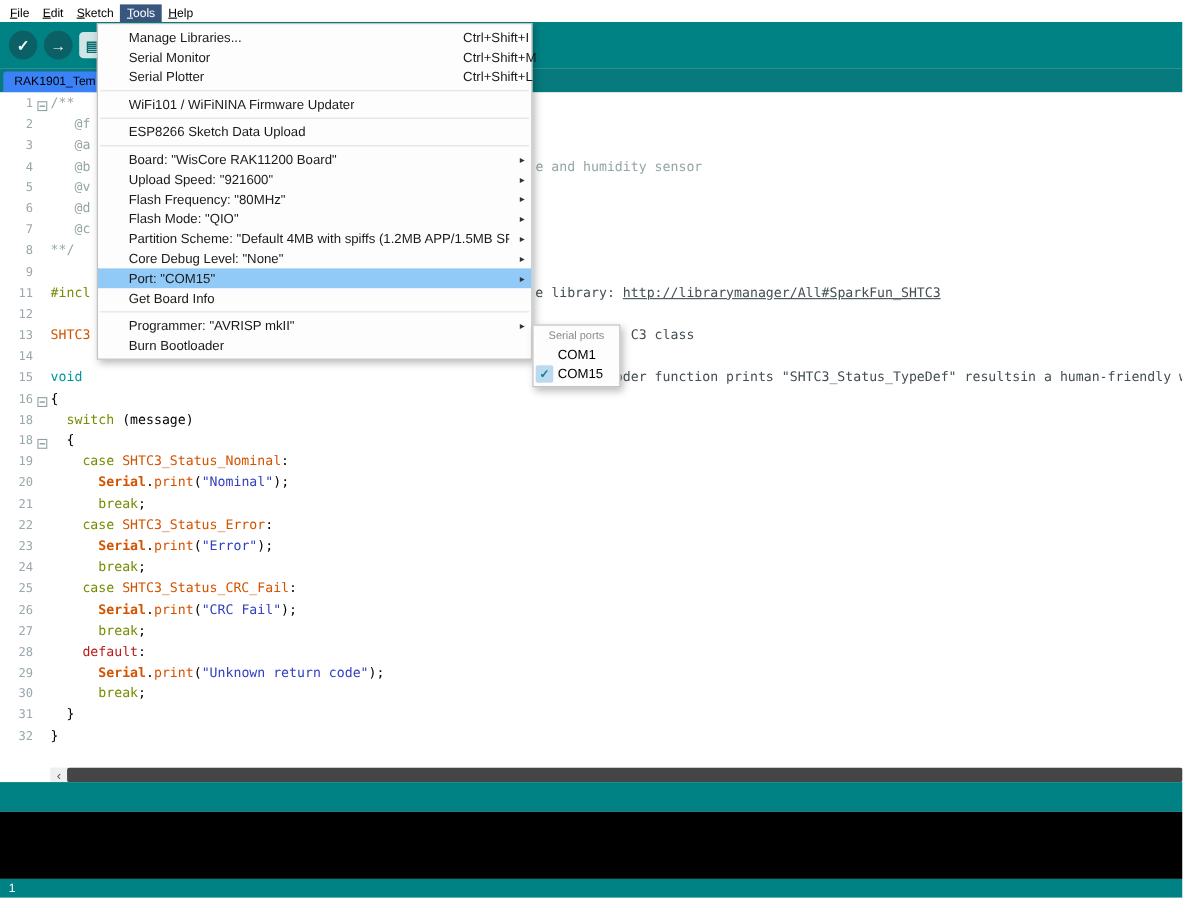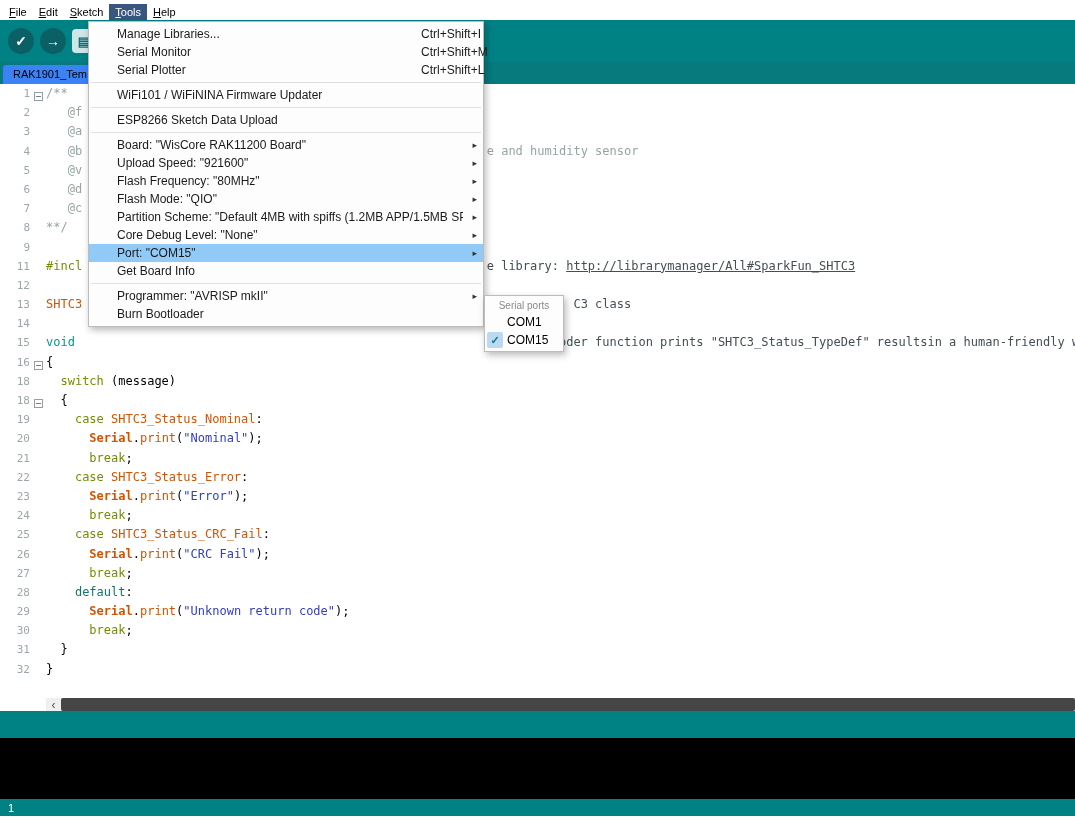--- a/index.html
+++ b/index.html
@@ -127,21 +127,21 @@
       <div class="code-line"><span class="ln">18</span><span class="fold"><span class="foldbox"></span></span><span class="code">  <span style="color: rgb(0, 0, 0);">{</span></span></div>
       <div class="code-line"><span class="ln">19</span><span class="fold"></span><span class="code">    <span style="color: rgb(114, 142, 0);">case </span><span style="color: rgb(211, 84, 0);">SHTC3_Status_Nominal</span><span style="color: rgb(0, 0, 0);">:</span></span></div>
       <div class="code-line"><span class="ln">20</span><span class="fold"></span><span class="code">      <span style="color: rgb(211, 84, 0); font-weight: bold;">Serial</span><span style="color: rgb(0, 0, 0);">.</span><span style="color: rgb(211, 84, 0);">print</span><span style="color: rgb(0, 0, 0);">(</span><span style="color: rgb(51, 64, 191);">"Nominal"</span><span style="color: rgb(0, 0, 0);">);</span></span></div>
       <div class="code-line"><span class="ln">21</span><span class="fold"></span><span class="code">      <span style="color: rgb(114, 142, 0);">break</span><span style="color: rgb(0, 0, 0);">;</span></span></div>
       <div class="code-line"><span class="ln">22</span><span class="fold"></span><span class="code">    <span style="color: rgb(114, 142, 0);">case </span><span style="color: rgb(211, 84, 0);">SHTC3_Status_Error</span><span style="color: rgb(0, 0, 0);">:</span></span></div>
       <div class="code-line"><span class="ln">23</span><span class="fold"></span><span class="code">      <span style="color: rgb(211, 84, 0); font-weight: bold;">Serial</span><span style="color: rgb(0, 0, 0);">.</span><span style="color: rgb(211, 84, 0);">print</span><span style="color: rgb(0, 0, 0);">(</span><span style="color: rgb(51, 64, 191);">"Error"</span><span style="color: rgb(0, 0, 0);">);</span></span></div>
       <div class="code-line"><span class="ln">24</span><span class="fold"></span><span class="code">      <span style="color: rgb(114, 142, 0);">break</span><span style="color: rgb(0, 0, 0);">;</span></span></div>
       <div class="code-line"><span class="ln">25</span><span class="fold"></span><span class="code">    <span style="color: rgb(114, 142, 0);">case </span><span style="color: rgb(211, 84, 0);">SHTC3_Status_CRC_Fail</span><span style="color: rgb(0, 0, 0);">:</span></span></div>
       <div class="code-line"><span class="ln">26</span><span class="fold"></span><span class="code">      <span style="color: rgb(211, 84, 0); font-weight: bold;">Serial</span><span style="color: rgb(0, 0, 0);">.</span><span style="color: rgb(211, 84, 0);">print</span><span style="color: rgb(0, 0, 0);">(</span><span style="color: rgb(51, 64, 191);">"CRC Fail"</span><span style="color: rgb(0, 0, 0);">);</span></span></div>
       <div class="code-line"><span class="ln">27</span><span class="fold"></span><span class="code">      <span style="color: rgb(114, 142, 0);">break</span><span style="color: rgb(0, 0, 0);">;</span></span></div>
-      <div class="code-line"><span class="ln">28</span><span class="fold"></span><span class="code">    <span style="color: #0f766e;">default</span><span style="color: rgb(0, 0, 0);">:</span></span></div>
+      <div class="code-line"><span class="ln">28</span><span class="fold"></span><span class="code">    <span style="color: #b91c1c;">default</span><span style="color: rgb(0, 0, 0);">:</span></span></div>
       <div class="code-line"><span class="ln">29</span><span class="fold"></span><span class="code">      <span style="color: rgb(211, 84, 0); font-weight: bold;">Serial</span><span style="color: rgb(0, 0, 0);">.</span><span style="color: rgb(211, 84, 0);">print</span><span style="color: rgb(0, 0, 0);">(</span><span style="color: rgb(51, 64, 191);">"Unknown return code"</span><span style="color: rgb(0, 0, 0);">);</span></span></div>
       <div class="code-line"><span class="ln">30</span><span class="fold"></span><span class="code">      <span style="color: rgb(114, 142, 0);">break</span><span style="color: rgb(0, 0, 0);">;</span></span></div>
       <div class="code-line"><span class="ln">31</span><span class="fold"></span><span class="code">  <span style="color: rgb(0, 0, 0);">}</span></span></div>
       <div class="code-line"><span class="ln">32</span><span class="fold"></span><span class="code"><span style="color: rgb(0, 0, 0);">}</span></span></div>
     </div>
 </div>
 
 <div class="hscroll">
   <div class="arrow">‹</div>
   <div class="thumb"></div>

